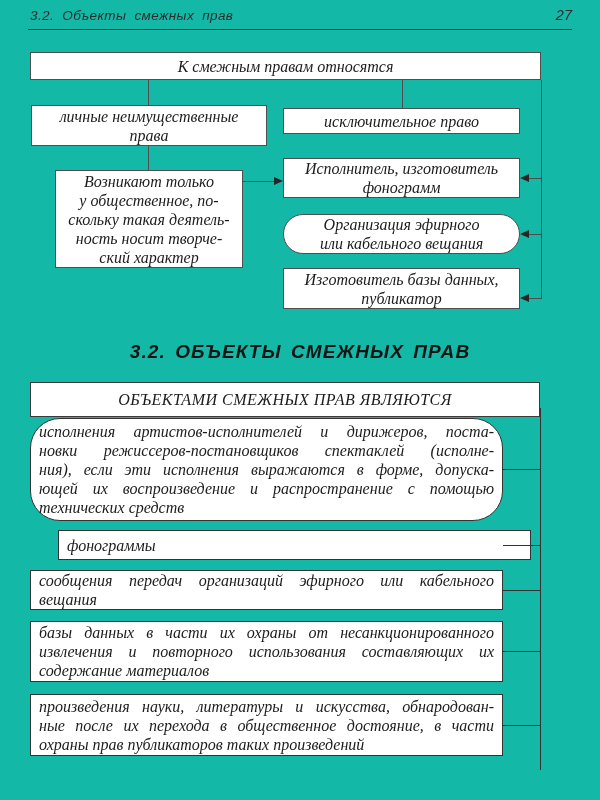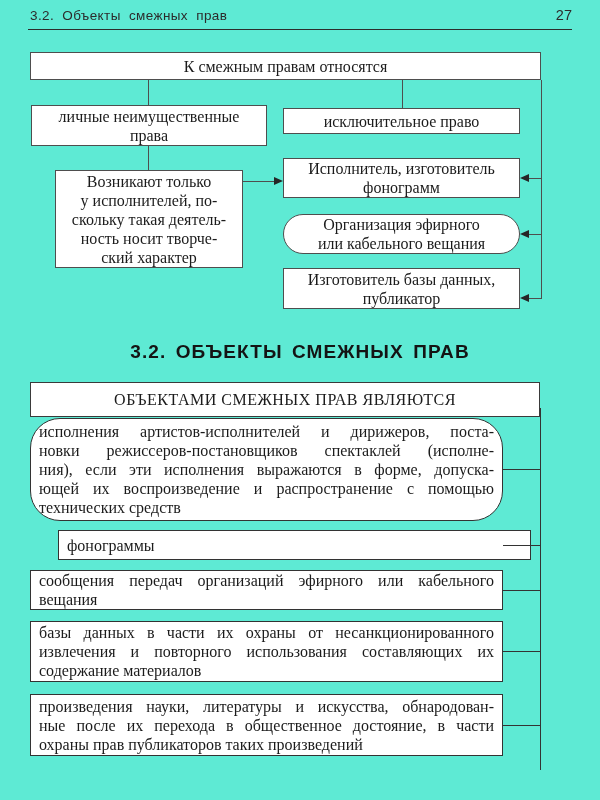--- a/index.html
+++ b/index.html
@@ -1,18 +1,18 @@
 <!DOCTYPE html>
 <html><head>
 <meta charset="utf-8">
 <style>
   html,body { margin:0; padding:0; background:#ffffff; }
   .page {
-    position:relative; width:600px; height:800px; background:#5eead4;
-    font-family:"Liberation Serif", serif; color:#1b1b1b; overflow:hidden;
+    position:relative; width:600px; height:800px; background:#14b8a6;
+    font-family:"Liberation Serif", serif; color:#1b1b1b; overflow:hidden;font-style:italic;
   }
   
   .rh-title {
     position:absolute; left:30px; top:8px;
     font-family:"Liberation Sans", sans-serif; font-size:13.5px; color:#2c2c2c;
     letter-spacing:0.4px; word-spacing:4px;
   }
   .rh-page {
     position:absolute; right:28px; top:7px;
     font-family:"Liberation Sans", sans-serif; font-size:14.5px; color:#2c2c2c;
@@ -76,21 +76,21 @@
       <div class="ln ln-j">личные неимущественные</div>
       <div class="ln">права</div>
     </div>
 
   <div class="box center-lines" style="left:283px; top:108px; width:237px; height:26px;">исключительное право</div>
 
   <div class="vline" style="left:148px; top:146px; height:24px;"></div>
 
   <div class="box center-lines" style="left:55px; top:170px; width:188px; height:98px;">
       <div class="ln ln-j">Возникают только</div>
-      <div class="ln ln-j">у исполнителей, по-</div>
+      <div class="ln ln-j">у общественное, по-</div>
       <div class="ln ln-j">скольку такая деятель-</div>
       <div class="ln ln-j">ность носит творче-</div>
       <div class="ln">ский характер</div>
     </div>
 
   <div class="hline" style="left:243px; top:180.5px; width:32px;"></div>
   <div class="arr arr-r" style="left:274px; top:176.5px;"></div>
 
   <div class="box center-lines" style="left:283px; top:158px; width:237px; height:40px;">
       <div class="ln ln-j">Исполнитель, изготовитель</div>

